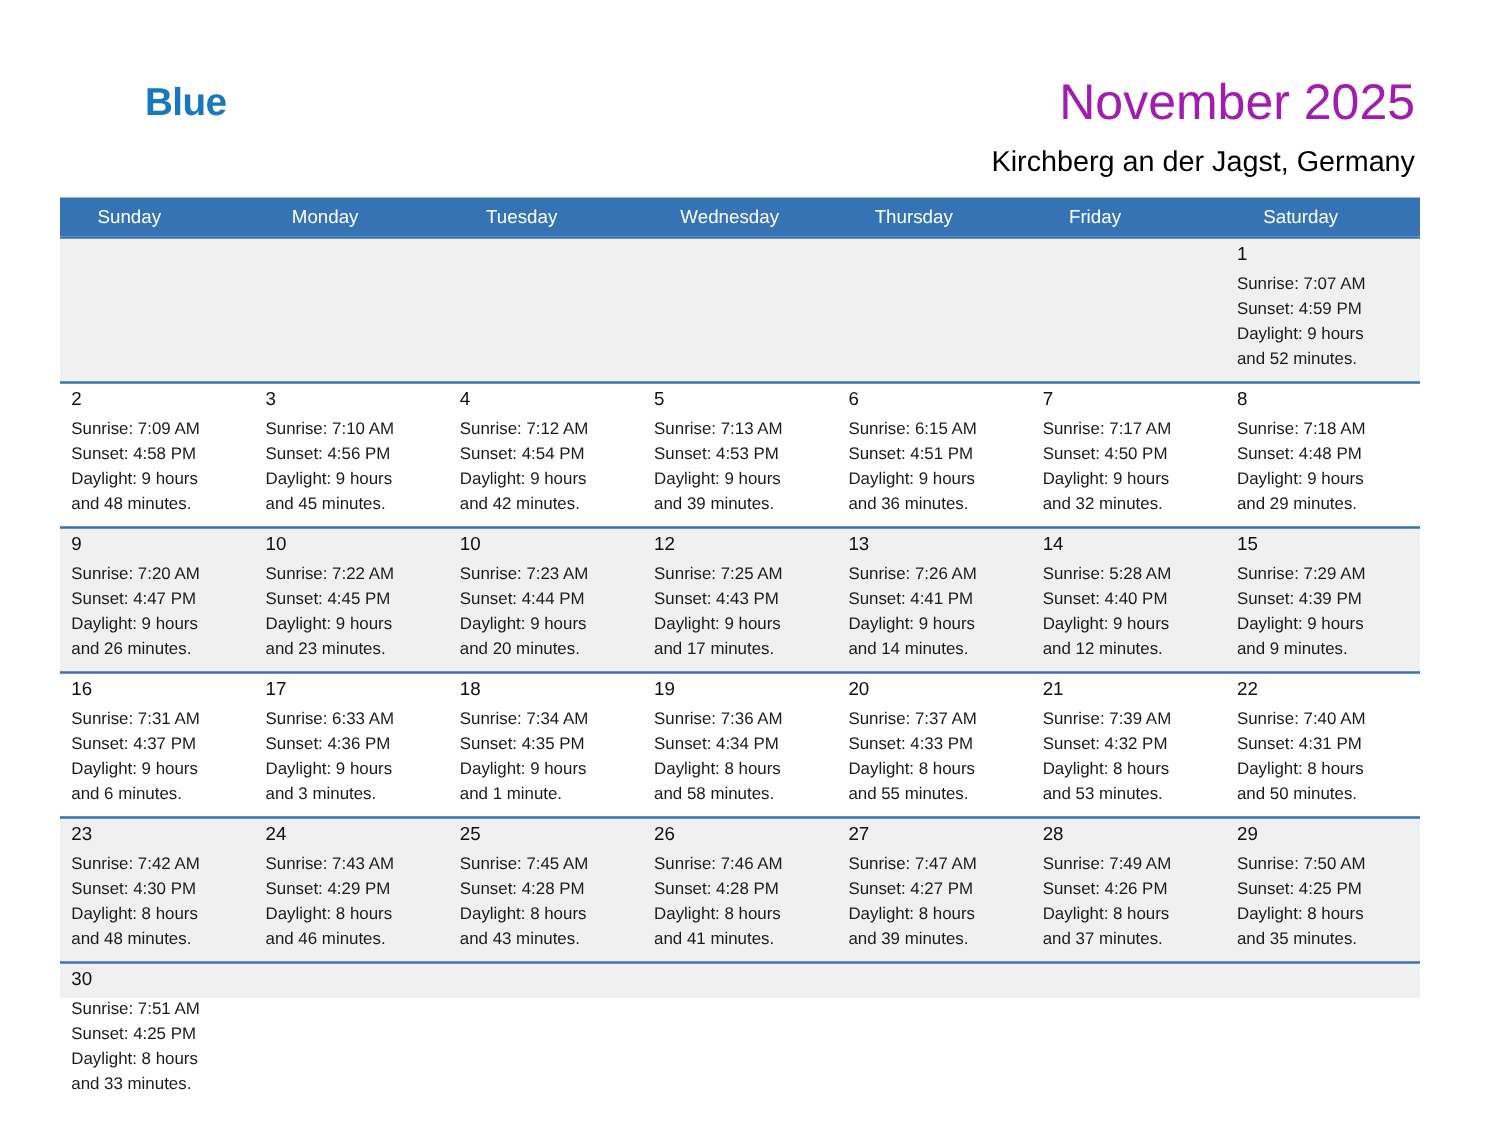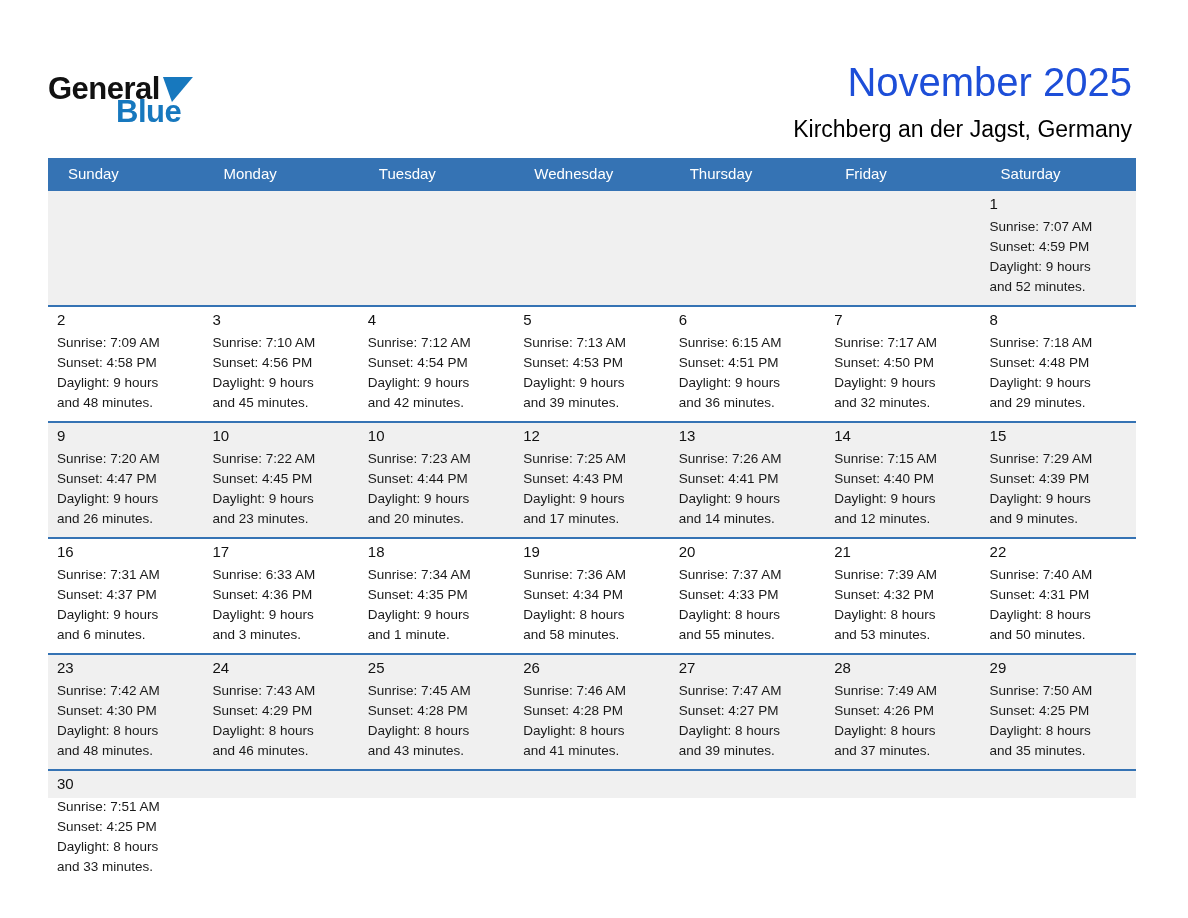--- a/index.html
+++ b/index.html
@@ -6,42 +6,38 @@
   body{
     width:1188px;height:918px;background:#ffffff;position:relative;
     font-family:"Liberation Sans", sans-serif;color:#1a1a1a;overflow:hidden;
   }
   .logo{position:absolute;left:48px;top:74px;}
   .logo-row{display:flex;align-items:flex-start;}
   .logo-general{font-size:31px;font-weight:bold;color:#111111;letter-spacing:-0.5px;line-height:30px;}
   .logo-tri{width:30px;height:25px;background:#1778be;margin-left:3px;margin-top:3px;
     clip-path:polygon(0 0,100% 0,30% 100%);}
   .logo-blue{font-size:31px;font-weight:bold;color:#1778be;letter-spacing:-0.5px;line-height:28px;margin-left:68px;margin-top:-6px;}
-  .title{position:absolute;right:56px;top:60px;font-size:40px;font-weight:400;color:#1d4ed8;text-align:center;}
+  .title{position:absolute;right:56px;top:60px;font-size:40px;font-weight:400;color:#a21caf;text-align:center;}
   .subtitle{position:absolute;right:56px;top:116px;font-size:23px;font-weight:400;color:#000;}
   .calendar{position:absolute;left:48px;top:158px;width:1088px;}
   .grid-row{display:grid;grid-template-columns:repeat(7,1fr);}
   .cal-head{background:#3573B4;height:31px;align-items:center;}
-  .wd{color:#ffffff;font-size:15px;padding-left:20px;}
+  .wd{color:#ffffff;font-size:15px;padding-left:30px;}
   .week{border-top:2px solid #3573B4;min-height:109px;}
   .week.gray{background:#F0F0F0;}
   .week.white{background:#ffffff;}
   .week.band{background:linear-gradient(180deg,#F0F0F0 0px,#F0F0F0 27px,#ffffff 27px);min-height:122px;}
   .cell{padding:2px 6px 8px 9px;}
   .num{font-size:15px;line-height:22px;color:#111111;margin-bottom:2px;}
   .ln{font-size:13.5px;line-height:20px;color:#1a1a1a;}
 </style>
 </head>
 <body>
 
 <div class="logo">
-  <div class="logo-row">
-    <span class="logo-general">General</span>
-    <span class="logo-tri"></span>
-  </div>
   <div class="logo-blue">Blue</div>
 </div>
 
 <div class="title">November 2025</div>
 <div class="subtitle">Kirchberg an der Jagst, Germany</div>
 
 <div class="calendar">
 
   <div class="grid-row cal-head">
     <div class="wd">Sunday</div>
@@ -152,21 +148,21 @@
       </div>
     <div class="cell">
         <div class="num">13</div>
         <div class="ln">Sunrise: 7:26 AM</div>
         <div class="ln">Sunset: 4:41 PM</div>
         <div class="ln">Daylight: 9 hours</div>
         <div class="ln">and 14 minutes.</div>
       </div>
     <div class="cell">
         <div class="num">14</div>
-        <div class="ln">Sunrise: 7:15 AM</div>
+        <div class="ln">Sunrise: 5:28 AM</div>
         <div class="ln">Sunset: 4:40 PM</div>
         <div class="ln">Daylight: 9 hours</div>
         <div class="ln">and 12 minutes.</div>
       </div>
     <div class="cell">
         <div class="num">15</div>
         <div class="ln">Sunrise: 7:29 AM</div>
         <div class="ln">Sunset: 4:39 PM</div>
         <div class="ln">Daylight: 9 hours</div>
         <div class="ln">and 9 minutes.</div>

